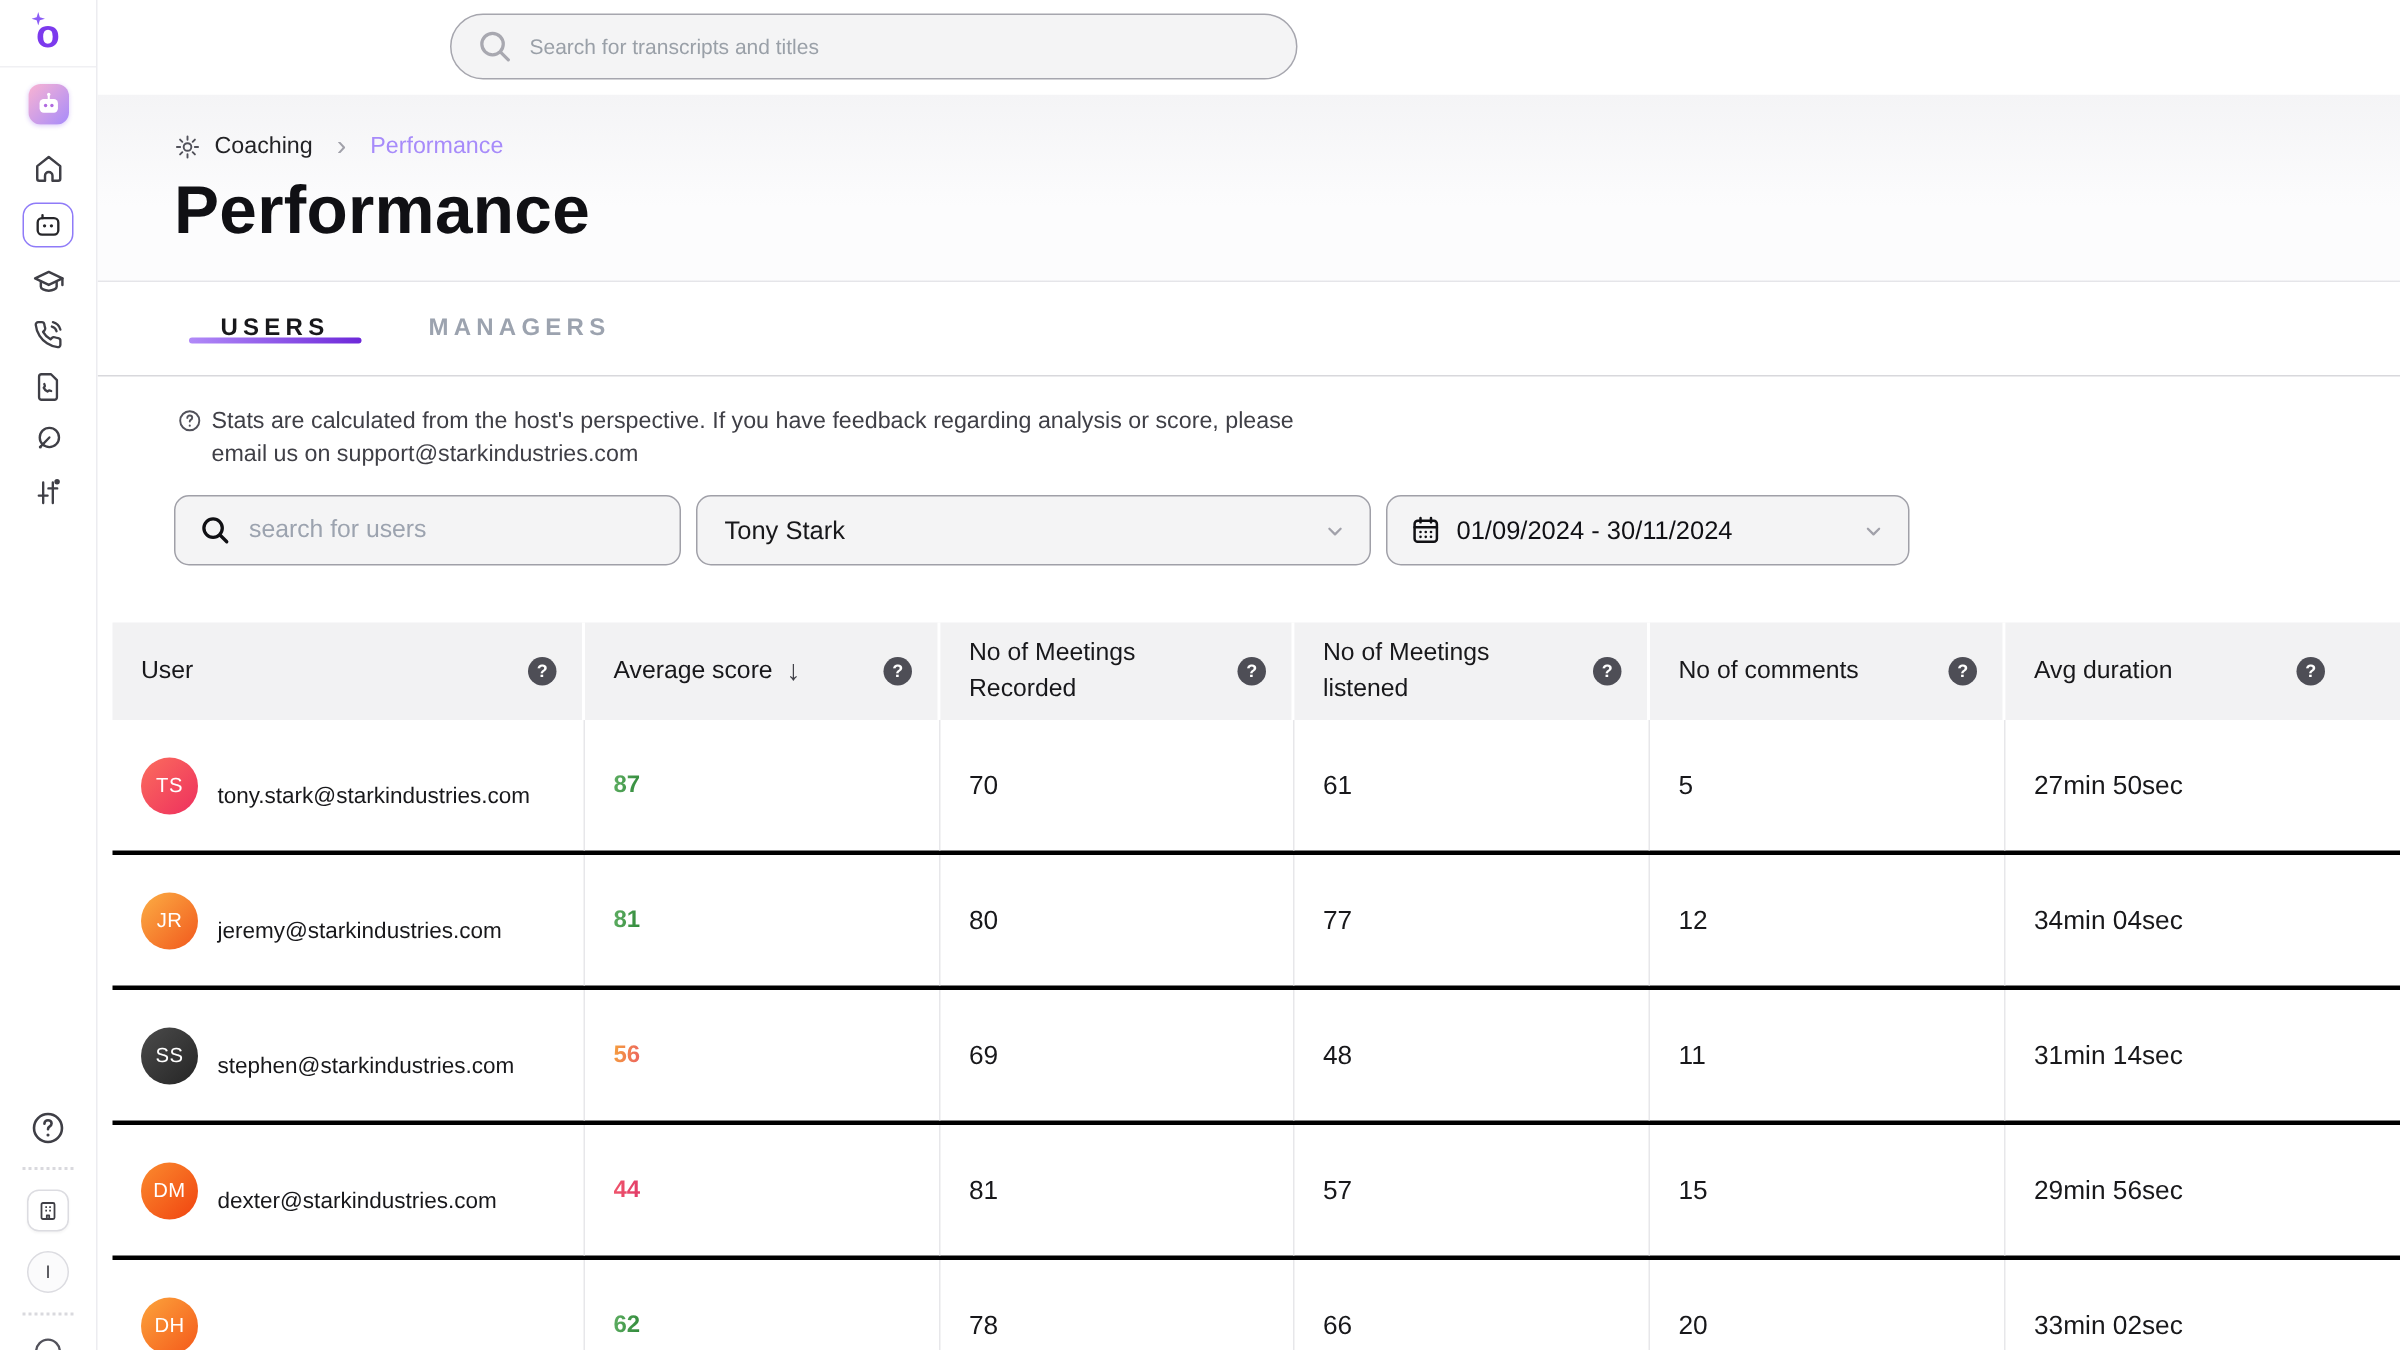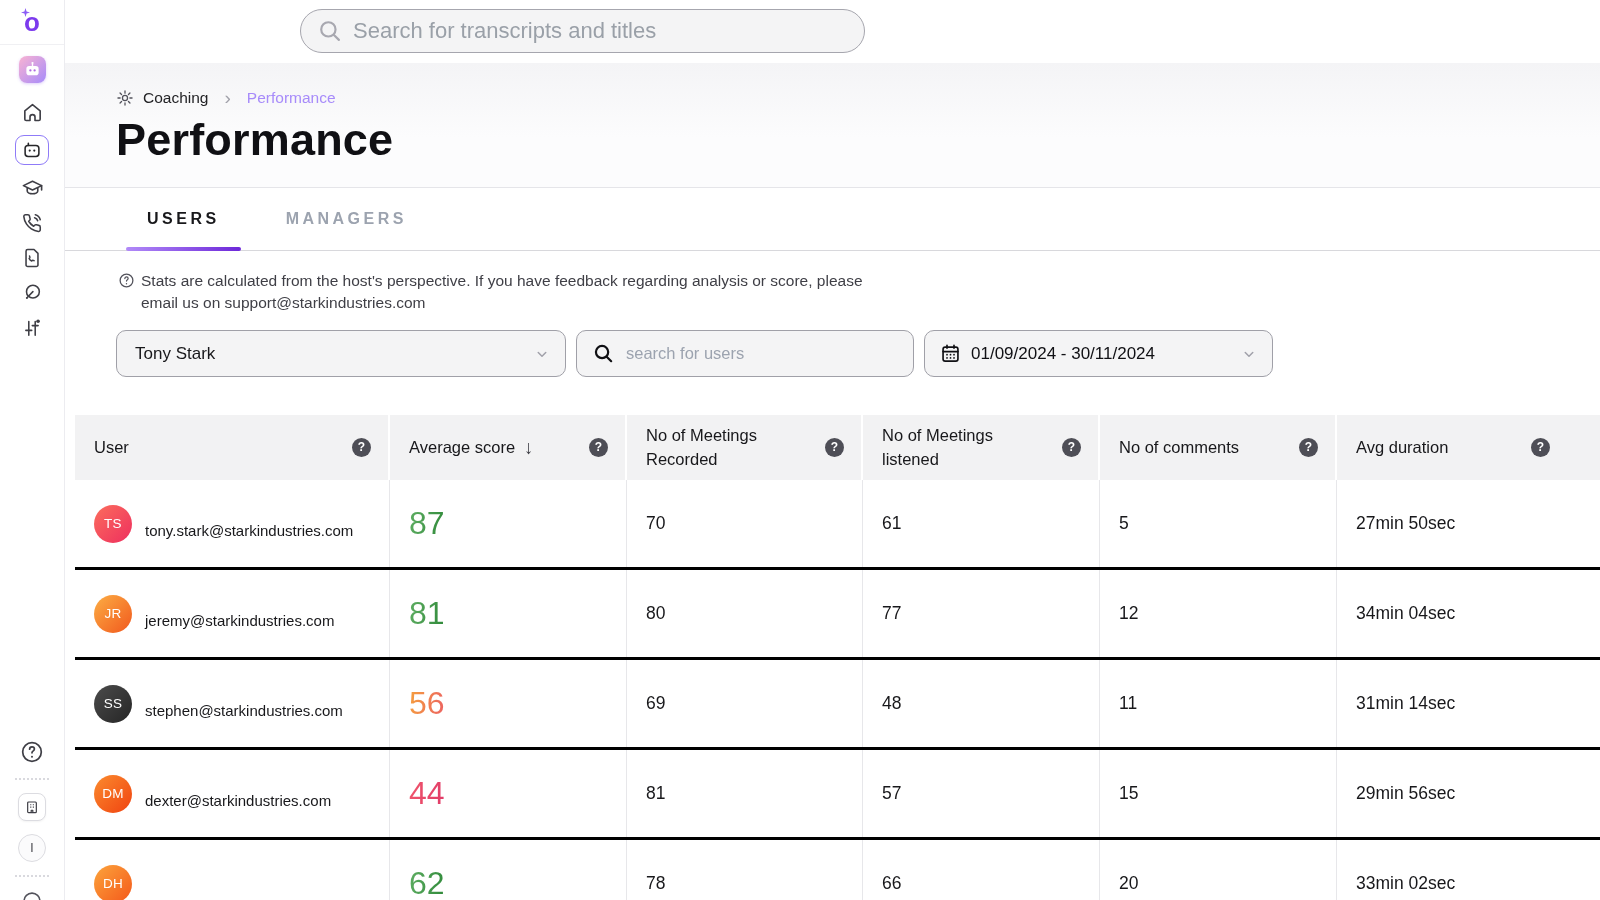--- a/index.html
+++ b/index.html
@@ -48,37 +48,37 @@
 
   
   .topbar { position: absolute; left: 65px; top: 0; right: 0; height: 63px; background: #fff; z-index: 5; }
   .search-pill {
     position: absolute; left: 235px; top: 9px; width: 565px; height: 44px;
     background: #f4f4f5; border: 1.5px solid #a6a6ae; border-radius: 22px;
     display: flex; align-items: center; padding: 0 16px; gap: 10px;
   }
   .search-pill input {
     border: none; outline: none; background: transparent; flex: 1;
-    font-family: "Liberation Sans", sans-serif; font-size: 22px; color: #3f3f46;
+    font-family: "Liberation Sans", sans-serif; font-size: 14px; color: #3f3f46;
   }
   .search-pill input::placeholder { color: #9aa0a8; }
 
   
   .main { position: absolute; left: 65px; top: 63px; right: 0; bottom: 0; }
   .hero {
     height: 125px; background: linear-gradient(180deg, #f4f4f6, #fcfcfd 60%);
     border-bottom: 1px solid #e5e5e9; padding: 26px 0 0 51px;
   }
   .breadcrumb { display: flex; align-items: center; gap: 9px; font-size: 15.5px; }
   .crumb-section { color: #232326; font-weight: 500; }
   .crumb-sep { color: #a1a1aa; font-size: 19px; line-height: 1; margin: -2px 7px 0 7px; }
   .crumb-current { color: #a78bfa; font-weight: 500; }
   .page-title { margin-top: 7px; font-size: 45px; font-weight: 600; color: #101014; letter-spacing: .2px; }
 
-  .tabbar { height: 63px; border-bottom: 1px solid #d8d8dc; background: #fff; display: flex; padding-left: 61px; }
+  .tabbar { height: 63px; border-bottom: 1px solid #d8d8dc; background: #fff; display: flex; padding-left: 61px; align-items: center; }
   .tab {
     position: relative; display: flex; align-items: center; padding: 0 21px;
     font-size: 16px; letter-spacing: 3.5px; cursor: pointer;
   }
   .tab.active { color: #18181b; font-weight: 700; }
   .tab.inactive { color: #9ca3af; font-weight: 600; margin-left: 24px; }
   .tab.active::after {
     content: ""; position: absolute; left: 0; right: 0; bottom: -1px; height: 4px;
     border-radius: 3px; background: linear-gradient(90deg, #b18af8, #6d28d9);
   }
@@ -123,21 +123,21 @@
   .tr { height: 90px; border-bottom: 3px solid #000000; background: #fff; cursor: pointer; }
   .td { display: flex; align-items: center; padding-left: 19px; border-right: 1px solid #e7e7ea; font-size: 17.5px; color: #18181b; }
   .td:last-child { border-right: none; }
   .td-user { gap: 13px; }
   .avatar {
     flex: none; width: 38px; height: 38px; border-radius: 50%;
     display: flex; align-items: center; justify-content: center;
     color: #fff; font-size: 13.5px; font-weight: 500; letter-spacing: .3px;
   }
   .email { font-size: 15px; color: #18181b; margin-top: 14px; }
-  .score { font-size: 32px; font-weight: 400; -webkit-background-clip: text; background-clip: text; color: transparent; }
+  .score { font-size: 16px; font-weight: 700; -webkit-background-clip: text; background-clip: text; color: transparent; }
   .tone-green  { background-image: linear-gradient(100deg, #5fae63, #2e8838); }
   .tone-orange { background-image: linear-gradient(100deg, #f5a13c, #ec5f63); }
   .tone-red    { background-image: linear-gradient(100deg, #f0566b, #e03a68); }
 
   svg { display: block; }
 </style>
 </head>
 <body>
 
 <aside class="sidebar">
@@ -289,37 +289,37 @@
       <svg width="17" height="17" viewBox="0 0 24 24" fill="none" stroke="#52525b" stroke-width="1.8" stroke-linecap="round">
         <circle cx="12" cy="12" r="9"></circle>
         <path d="M9.7 9.3 c0-1.4 1-2.3 2.3-2.3 s2.3 .8 2.3 2.1 c0 1-.6 1.6-1.4 2.1 -.6 .4 -.9 .8 -.9 1.5"></path>
         <circle cx="12" cy="16.6" r="1" fill="#52525b" stroke="none"></circle>
       </svg>
     </span>
     <p class="note-text">Stats are calculated from the host's perspective. If you have feedback regarding analysis or score, please email us on support@starkindustries.com</p>
   </div>
 
   <div class="filters">
-    <div class="ctl member-select" role="combobox">
-      <span class="val">Tony Stark</span>
-      <span>
-        <svg width="18" height="18" viewBox="0 0 24 24" fill="none" stroke="#a1a1aa" stroke-width="2" stroke-linecap="round" stroke-linejoin="round">
-          <path d="M7 10 L12 15 L17 10"></path>
-        </svg>
-      </span>
-    </div>
-
     <div class="ctl user-search">
       <span>
         <svg width="23" height="23" viewBox="0 0 24 24" fill="none" stroke="#101014" stroke-width="2.3" stroke-linecap="round">
           <circle cx="10.5" cy="10.5" r="6.4"></circle>
             <path d="M15.3 15.3 L20 20"></path>
         </svg>
       </span>
       <input type="text" placeholder="search for users" style="">
+    </div>
+
+    <div class="ctl member-select" role="combobox">
+      <span class="val">Tony Stark</span>
+      <span>
+        <svg width="18" height="18" viewBox="0 0 24 24" fill="none" stroke="#a1a1aa" stroke-width="2" stroke-linecap="round" stroke-linejoin="round">
+          <path d="M7 10 L12 15 L17 10"></path>
+        </svg>
+      </span>
     </div>
 
     <div class="ctl date-select" role="combobox">
       <span>
         <svg width="21" height="21" viewBox="0 0 24 24" fill="none" stroke="#101014" stroke-width="1.9" stroke-linecap="round">
           <rect x="3.5" y="4.8" width="17" height="16" rx="2.4"></rect>
           <path d="M3.5 9.8 h17 M8 2.6 V6 M16 2.6 V6"></path>
           <g fill="#101014" stroke="none">
             <circle cx="8" cy="13.3" r="1"></circle>
               <circle cx="12" cy="13.3" r="1"></circle>

